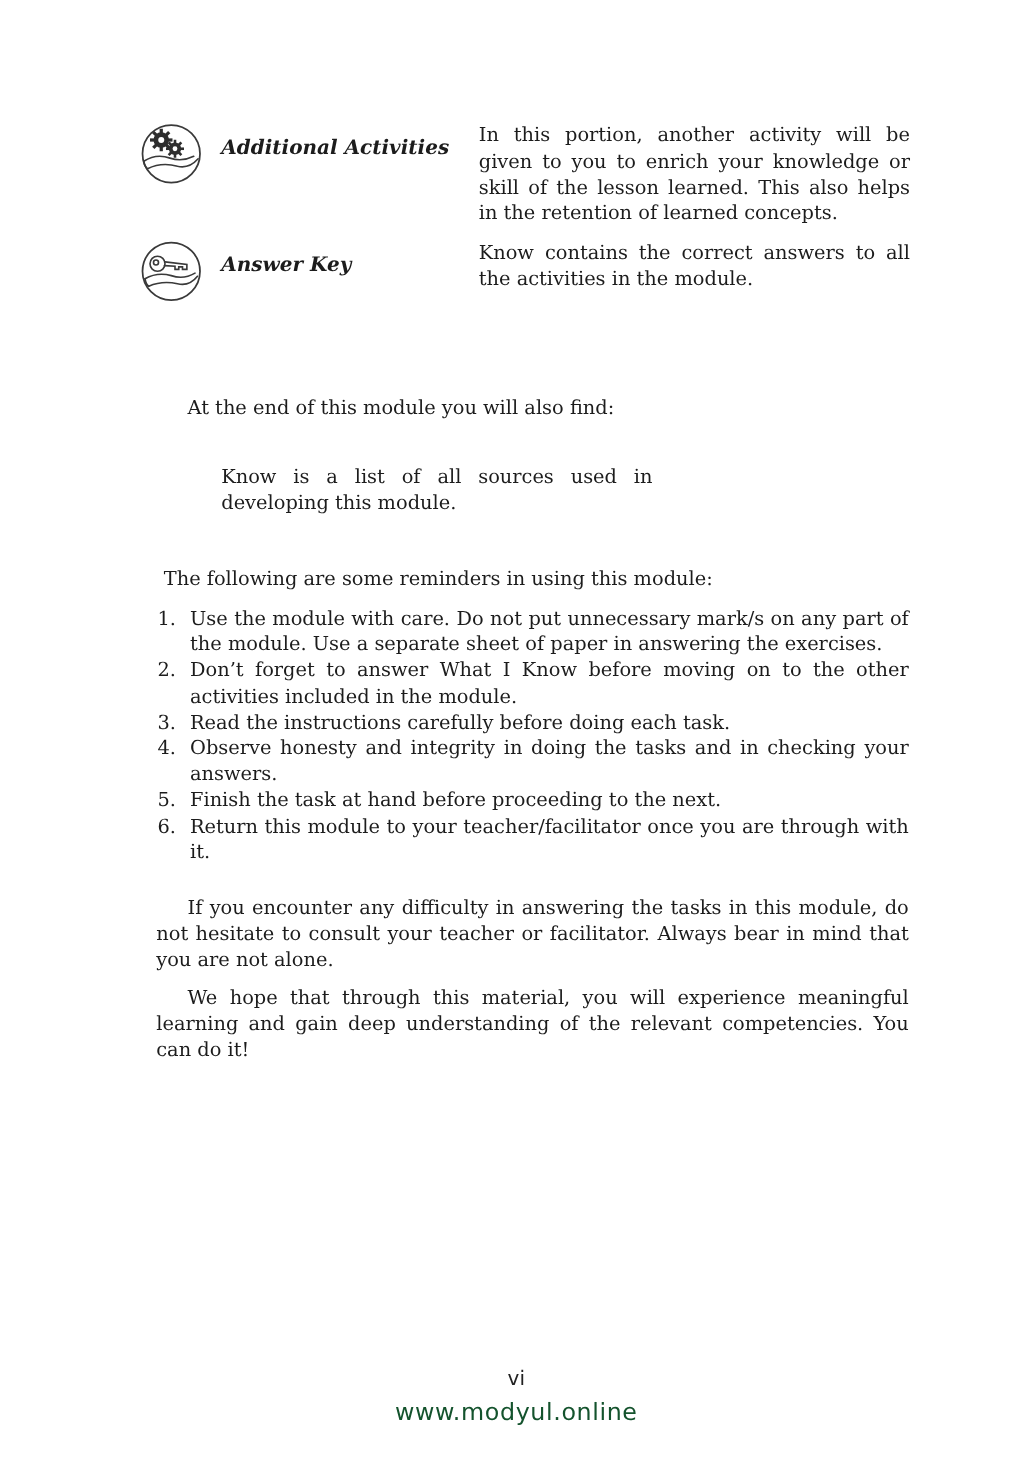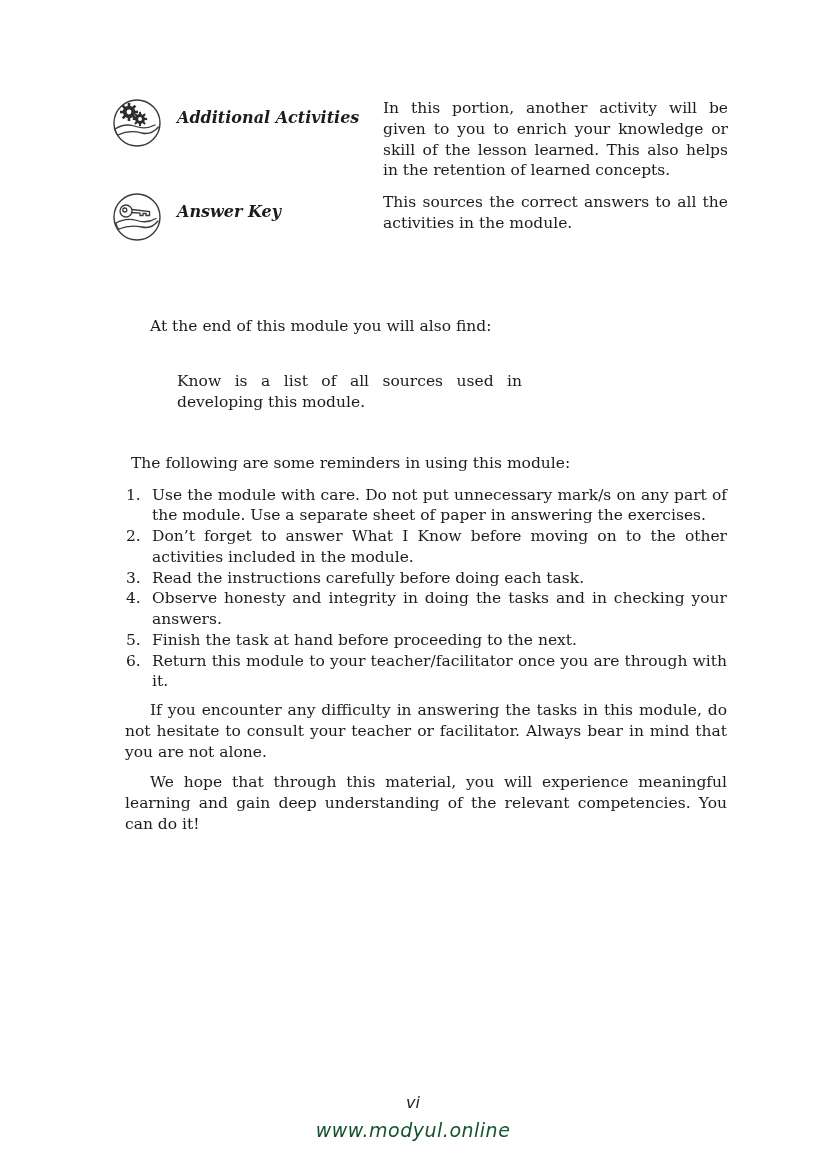--- a/index.html
+++ b/index.html
@@ -40,32 +40,31 @@
     margin-top:34px;
     min-height:42px;
   }
   .refs-row .row-label{padding-top:0;}
   .following{margin-top:40px;margin-left:32px;}
   .reminder-list{margin-top:11px;}
   .li{display:flex;padding-left:27px;}
   .li-num{width:26px;flex-shrink:0;}
   .li-text{flex:1;text-align:justify;}
   .closing{
-    margin:8px 0 0 26px;
+    margin:24px 0 0 26px;
     text-indent:25px;
     text-align:justify;
   }
   .closing + .closing{margin-top:10px;}
   .footer{
     position:absolute;
     left:0;right:0;
     top:1092px;
     text-align:center;
     font-family:"DejaVu Sans","Liberation Sans",sans-serif;
-    font-style:italic;
   }
   .page-num{font-size:16px;color:#222222;}
   .watermark{
     margin-top:5px;
     font-size:19px;
     color:#14532d;
     letter-spacing:0.5px;
   }
   .ital{}
   svg .ln{fill:none;stroke:#3a3a3a;stroke-width:1.3;stroke-linecap:round;}
@@ -120,21 +119,21 @@
           <circle class="circ" cx="25" cy="25" r="23"></circle>
           <circle class="ln" cx="14" cy="19" r="6"></circle>
           <circle class="ln" cx="12.8" cy="18" r="2"></circle>
           <path class="ln" d="M20 17.5 L37.5 19.5 L37.5 23.5 L34 23.5 L34 21.5 L31 21.5 L31 23.5 L28 23.5 L28 21 L19.5 20.5"></path>
           <path class="ln" d="M4 31 C 11 27, 18 26.5, 25 28.5 C 31 30.5, 38 30, 44 26.5"></path>
           <path class="ln" d="M7 37 C 15 33.5, 23 33.5, 30 35 C 36 36.5, 42 34, 46 29"></path>
           <path class="ln" d="M4 31 C 4.5 34, 5.5 36, 7 37"></path>
         </svg>
       </div>
       <div class="row-label">Answer Key</div>
-      <div class="row-desc">This sources the correct answers to all the activities in the module.</div>
+      <div class="row-desc">Know contains the correct answers to all the activities in the module.</div>
     </div>
 
     <div class="midline">At the end of this module you will also find:</div>
 
     <div class="refs-row">
       <div></div>
       <div class="row-desc">Know is a list of all sources used in developing this module.</div>
     </div>
 
     <div class="following">The following are some reminders in using this module:</div>

